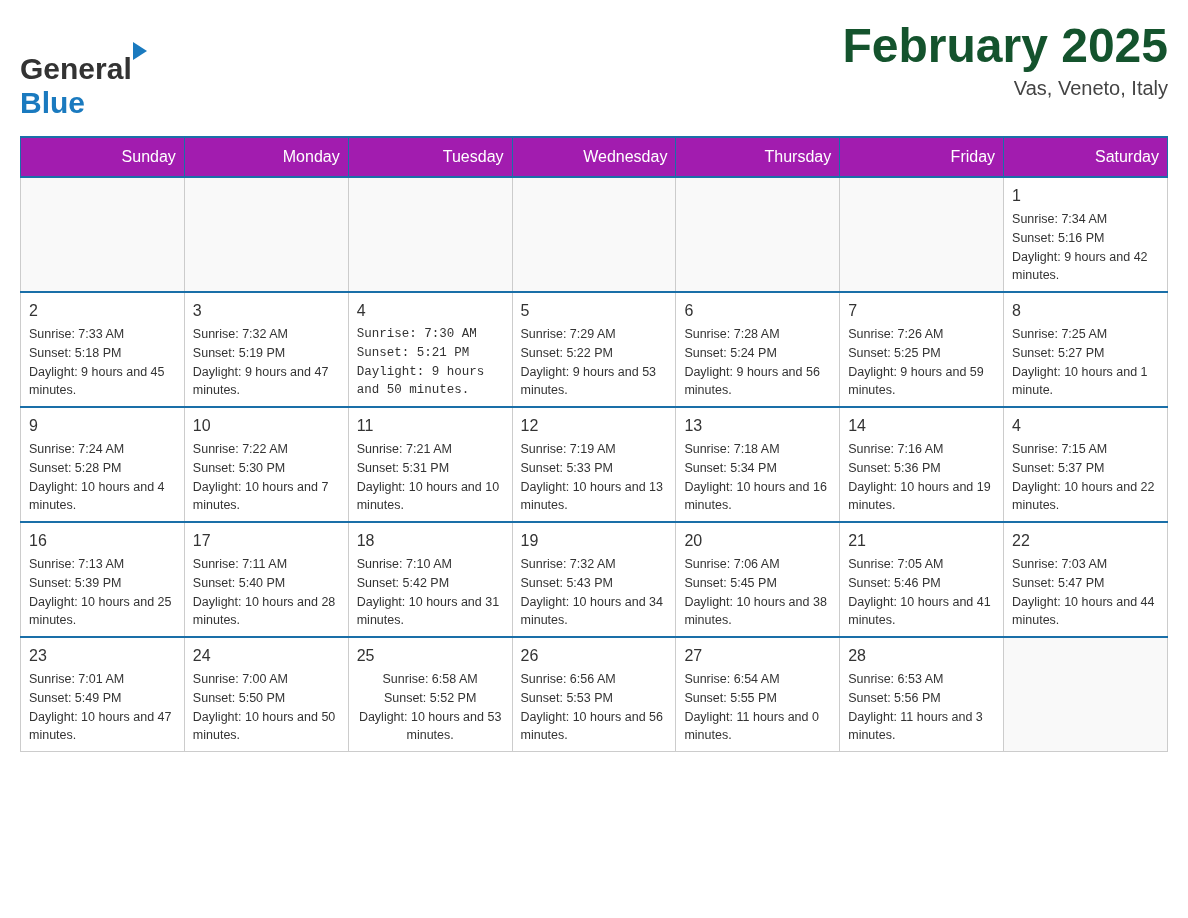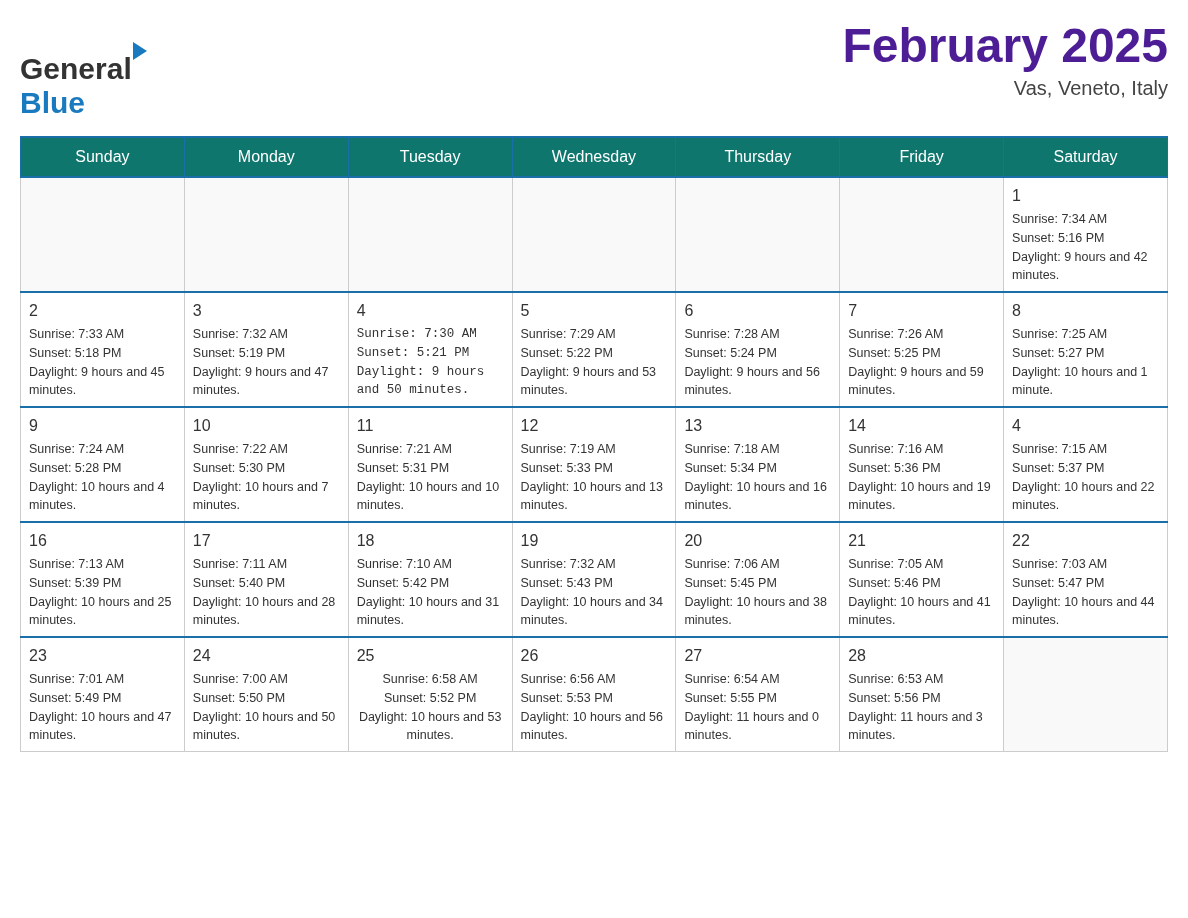--- a/index.html
+++ b/index.html
@@ -20,40 +20,40 @@
       display: flex;
       flex-direction: column;
       align-items: flex-start;
     }
     .title-area {
       text-align: right;
     }
     .month-title {
       font-size: 48px;
       font-weight: bold;
-      color: #4c1d95;
+      color: #14532d;
       line-height: 1.1;
     }
     .location-title {
       font-size: 20px;
       color: #444;
       margin-top: 4px;
     }
     .calendar-table {
       width: 100%;
       border-collapse: collapse;
       border: 1px solid #ccc;
     }
     .calendar-table th {
-      background-color: #0f766e;
+      background-color: #a21caf;
       color: #fff;
       padding: 10px 8px;
       font-size: 16px;
       font-weight: normal;
-      text-align: center;
+      text-align: right;
       border: 1px solid #1a6fa8;
     }
     .calendar-table td {
       vertical-align: top;
       padding: 6px 8px;
       border: 1px solid #ccc;
       width: calc(100% / 7);
       min-height: 100px;
       font-size: 13px;
       color: #333;

